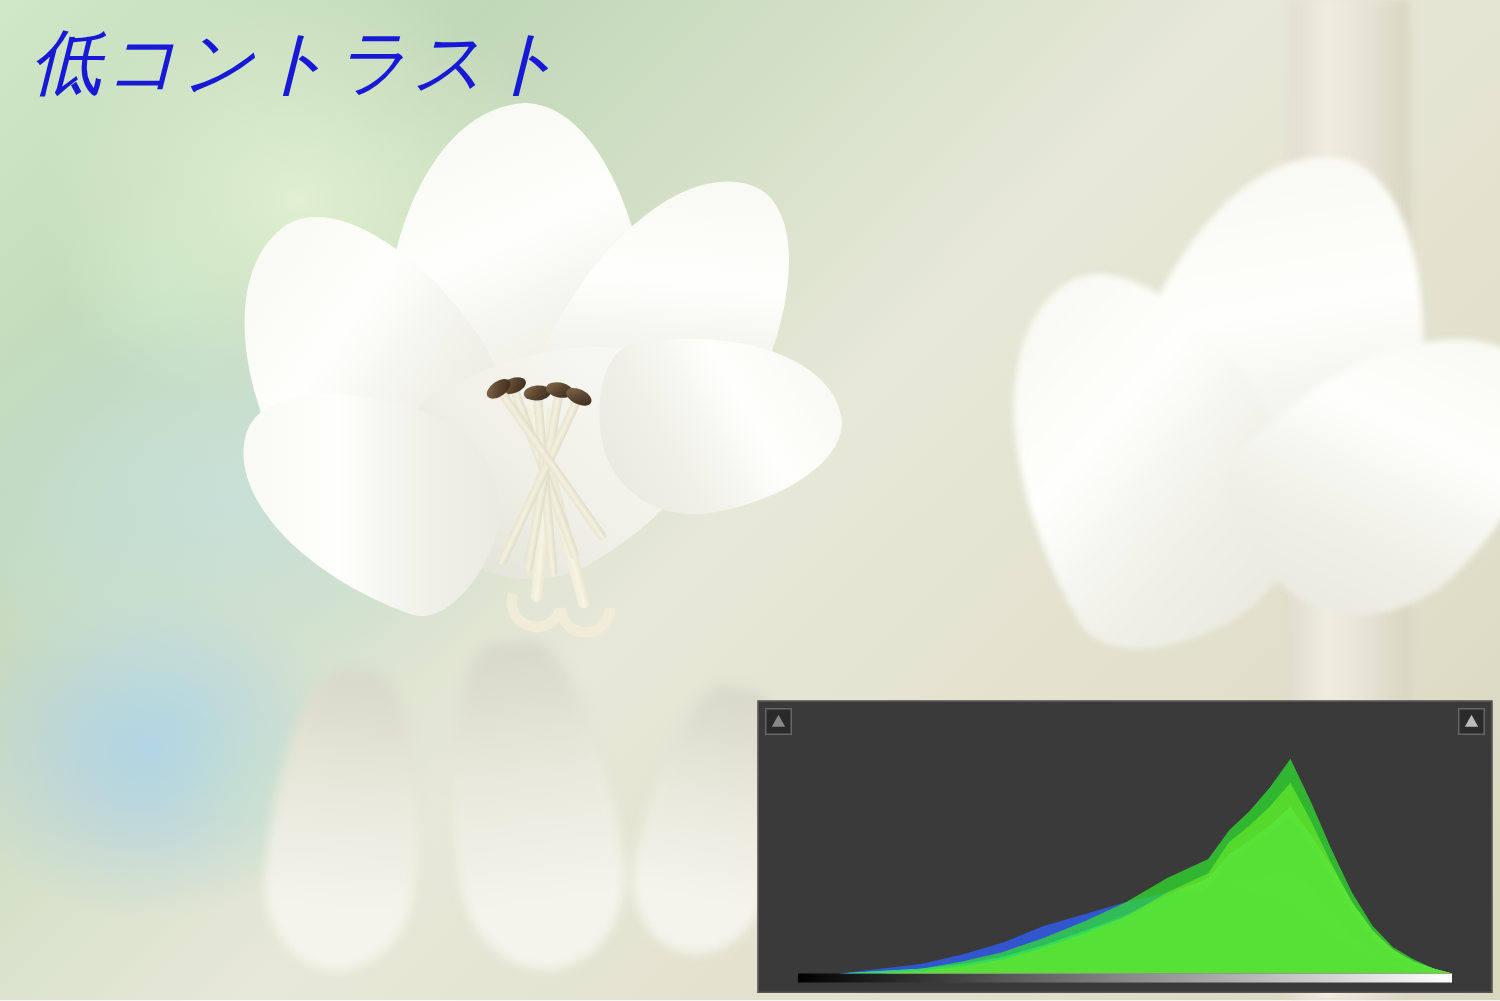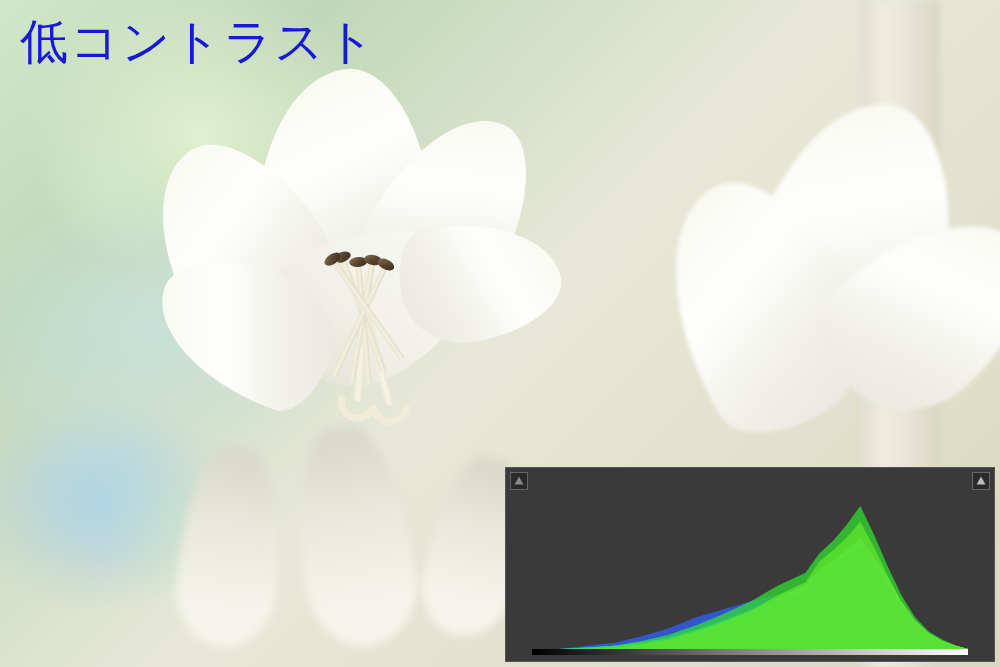--- a/index.html
+++ b/index.html
@@ -143,20 +143,21 @@
       background: linear-gradient(90deg, #e0ddd0 0%, #f0ede0 30%, #e8e5d8 60%, #d8d5c0 100%);
       filter: blur(3px);
     }
     .title-overlay {
       position: absolute;
       top: 10px;
       left: 20px;
       font-size: 48px;
       font-weight: 400;
       color: #1818d8;
+      font-style: italic;
       letter-spacing: 2px;
       font-family: "Yu Mincho", "Hiragino Mincho ProN", serif;
     }
     .histogram-panel {
       position: absolute;
       right: 5px;
       bottom: 5px;
       width: 490px;
       height: 195px;
       background: #3a3a3a;

